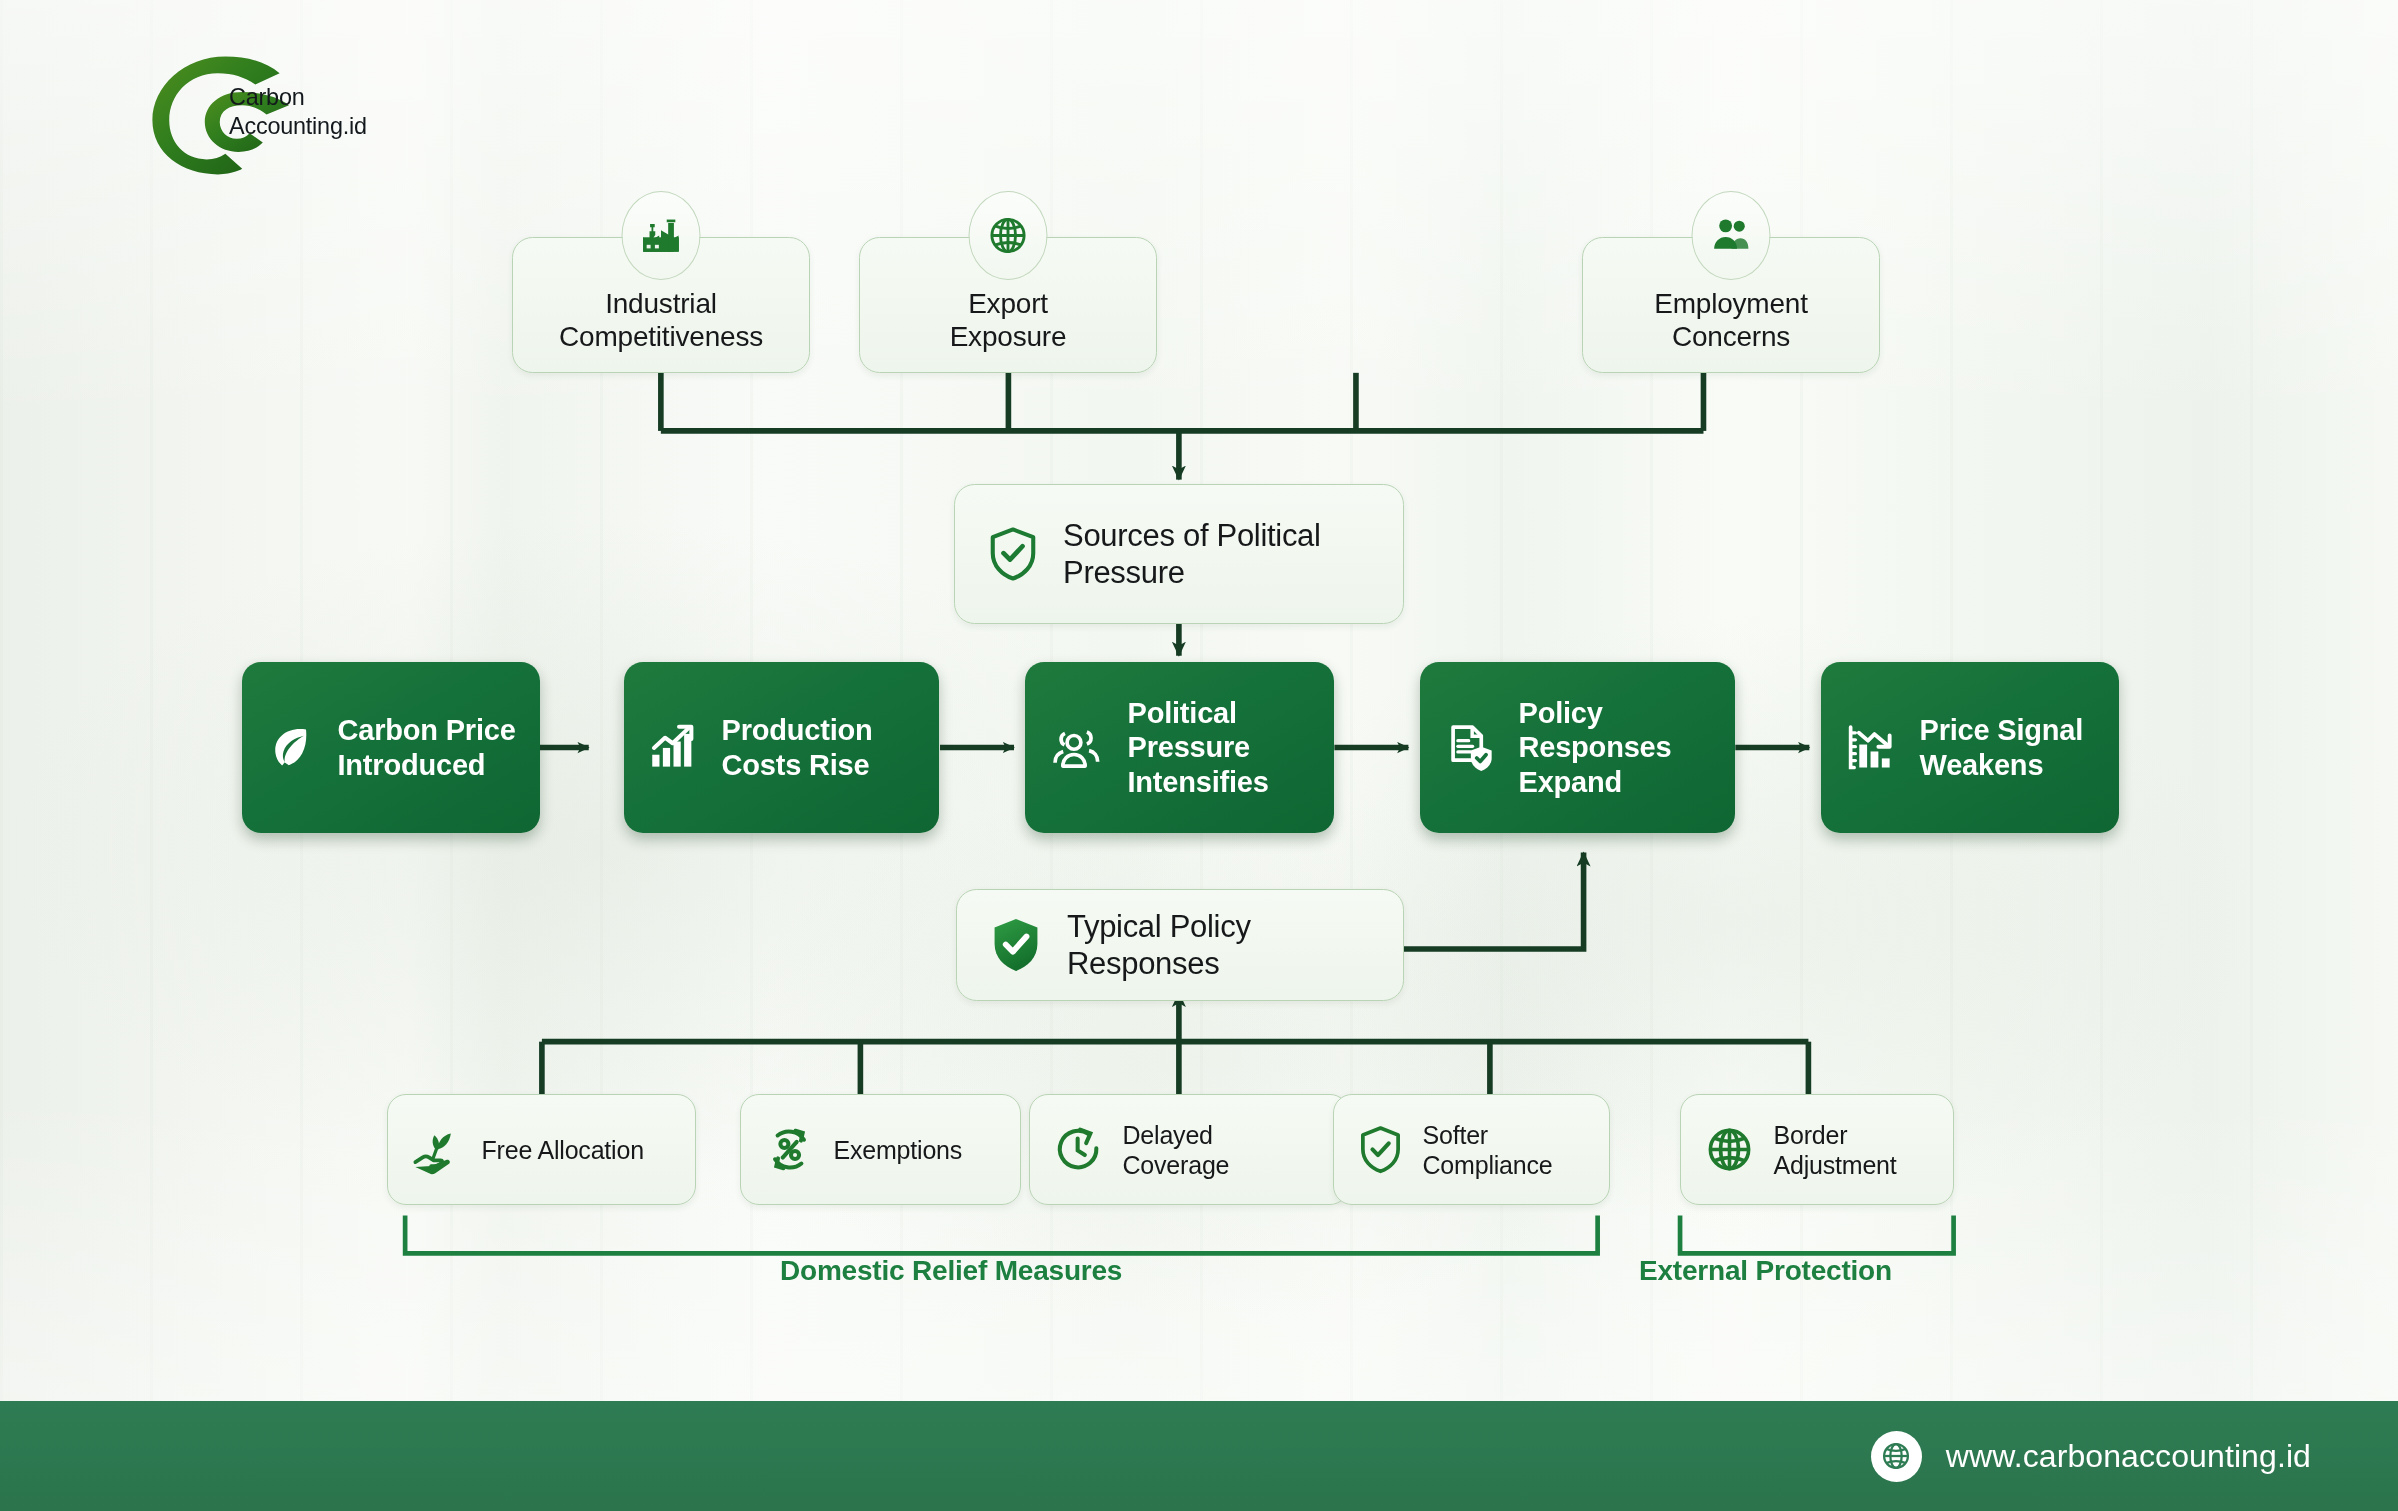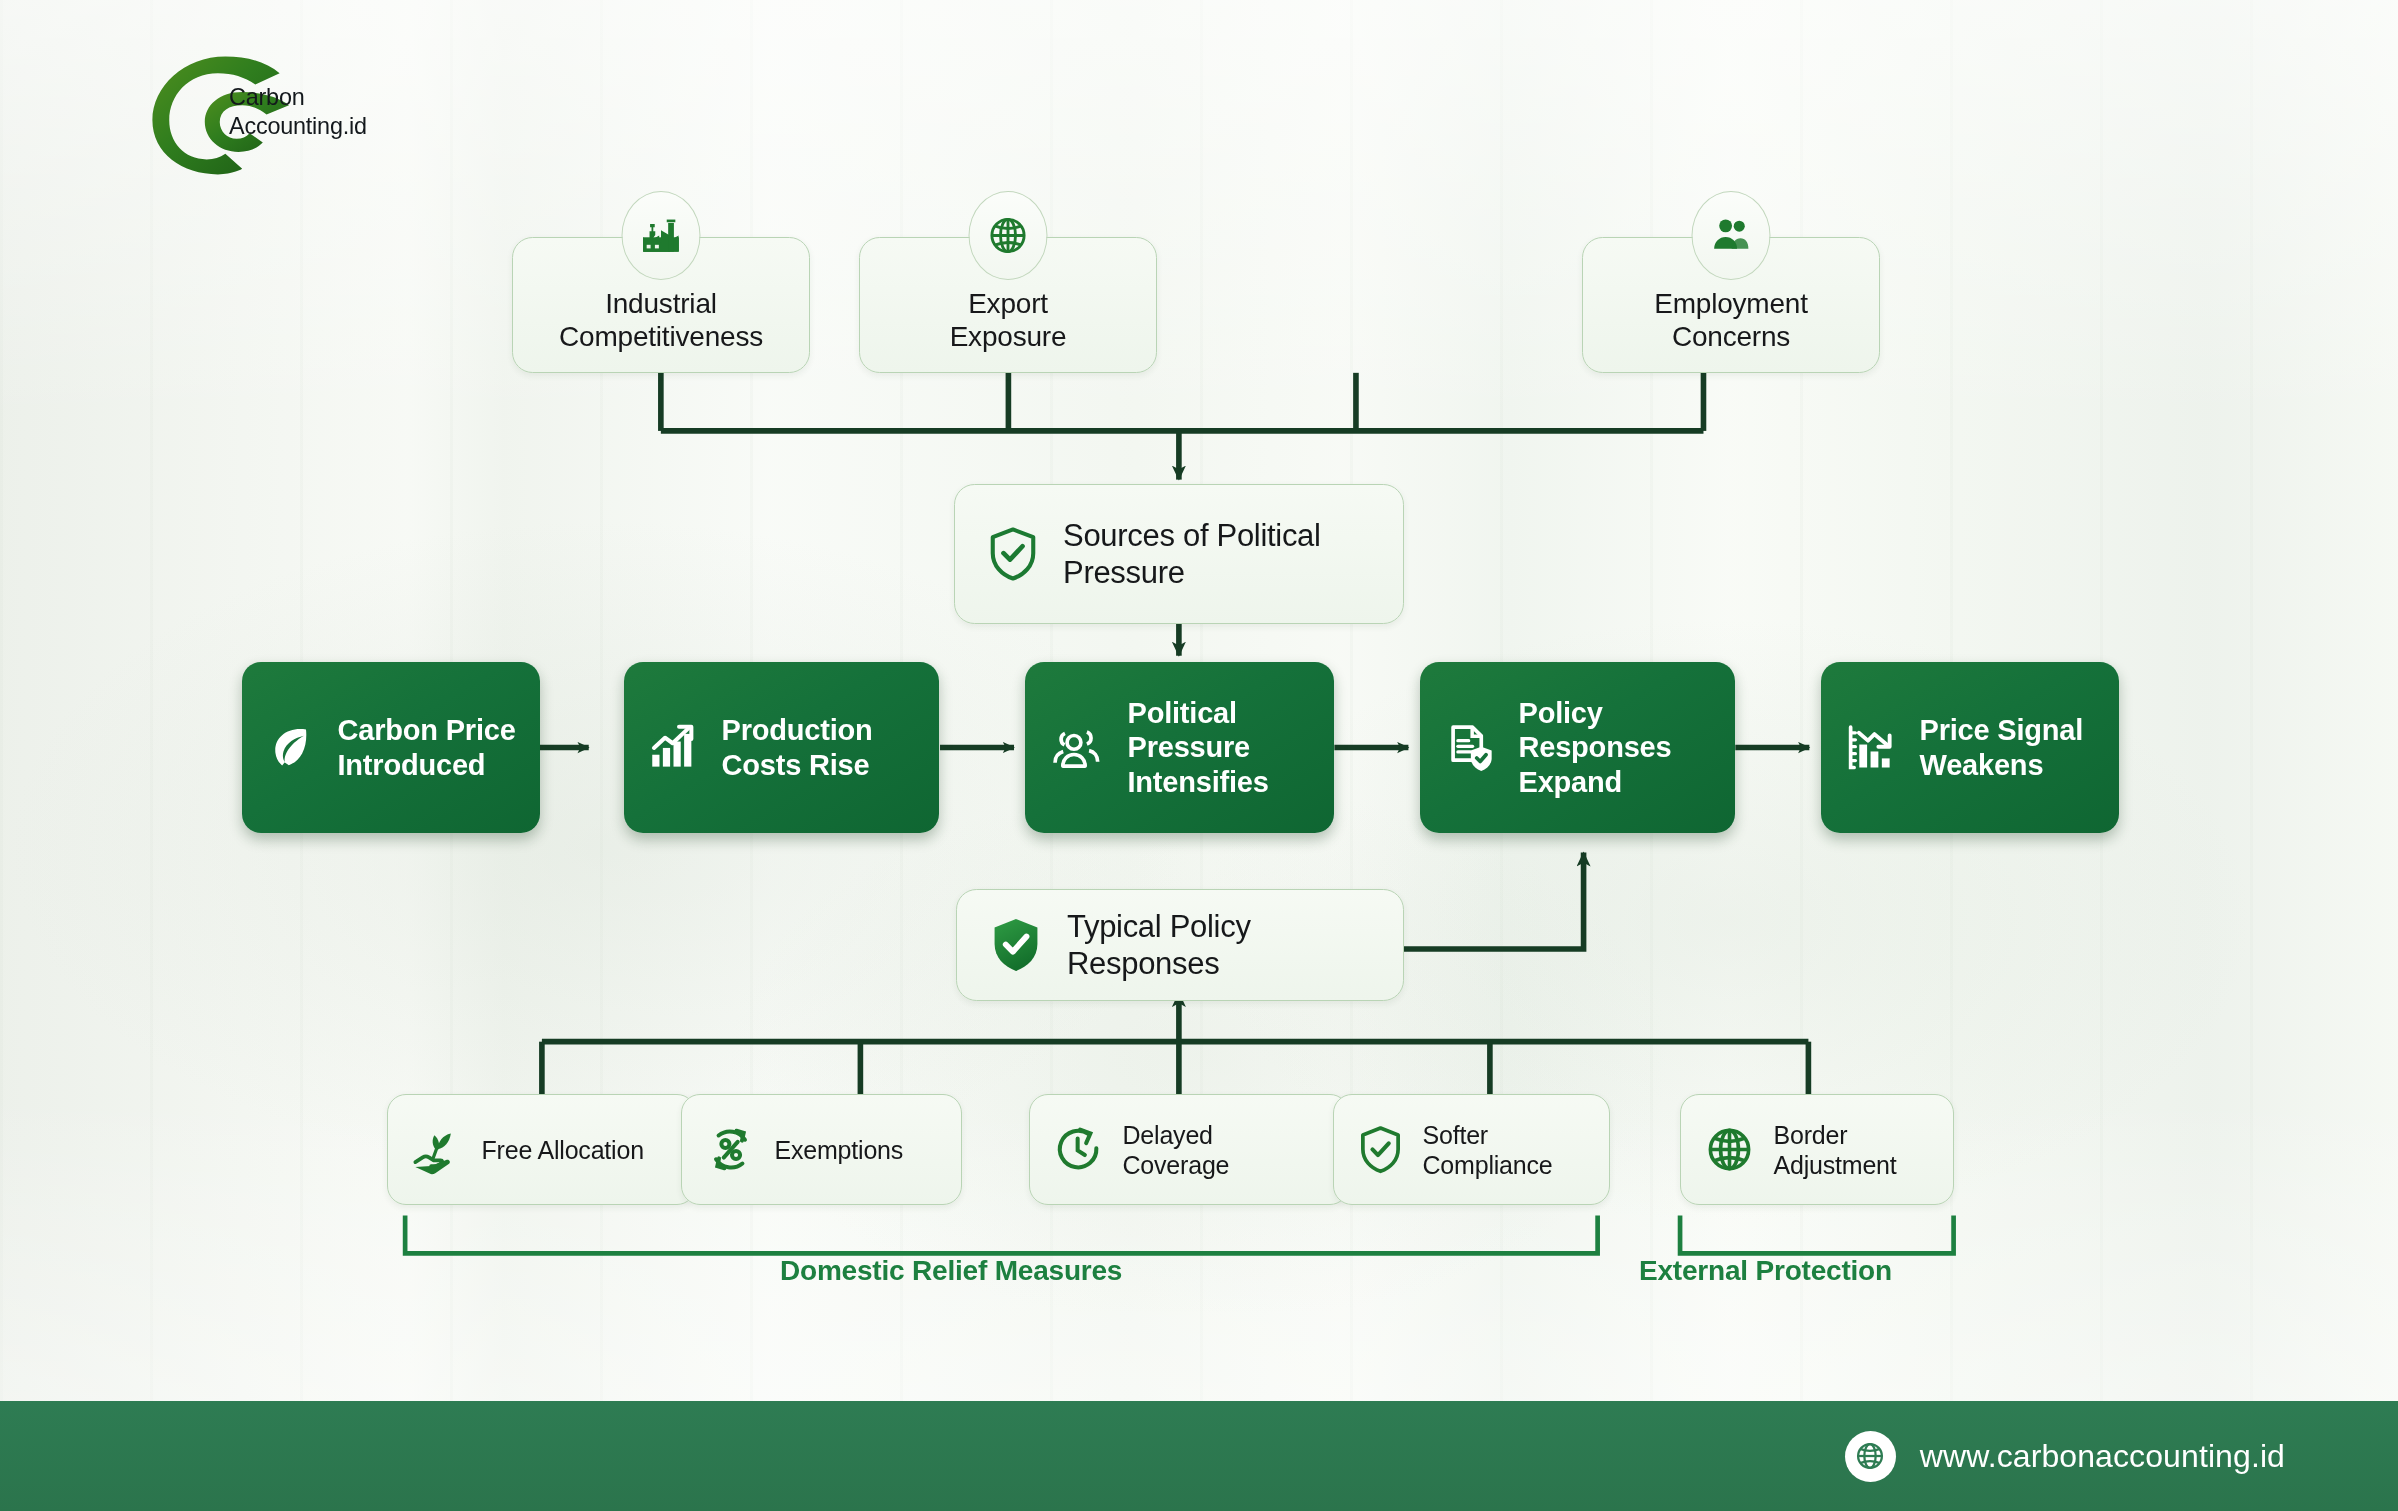--- a/index.html
+++ b/index.html
@@ -127,21 +127,21 @@
   .bracket-label {
     position: absolute; text-align: left;
     color: #1d8040; font-size: 28px; font-weight: 700; letter-spacing: -0.2px;
   }
 
   
   #footer {
     position: absolute; left: 0; bottom: 0; width: 2399px; height: 110px;
     background: linear-gradient(180deg, #2e7c53 0%, #2b744c 100%);
     display: flex; align-items: center; justify-content: flex-end;
-    padding-right: 114px; gap: 24px;
+    padding-right: 88px; gap: 24px;
   }
   #footer .globe-badge {
     width: 51px; height: 51px; border-radius: 50%; background: #ffffff;
     display: flex; align-items: center; justify-content: center;
   }
   #footer .url { color: #ffffff; font-size: 32px; letter-spacing: 0.1px; }
 </style>
 </head>
 <body>
 
@@ -398,21 +398,21 @@
       <path d="M11.4 11.8c-1.6-1.8-1.9-4.4-.6-6.6 2 1.7 2.7 4.4 1.8 6.6z" fill="#1f7a2e"></path>
       <path d="M11.8 11.4 L10 16.4" stroke="#1f7a2e" stroke-width="1.5" fill="none" stroke-linecap="round"></path>
       <path d="M2 17.6l3.4-2.2c.9-.6 2-.6 2.9 0l2.2 1.4h3.2c.8 0 1.2 1 .4 1.4l-2.4 1.2h-2.4" fill="none" stroke="#1f7a2e" stroke-width="1.7" stroke-linecap="round" stroke-linejoin="round"></path>
       <path d="M9.2 19.4l7-2.8c1.4-.6 2.4 1 1.2 1.9l-6.2 4.2c-.8.5-1.8.6-2.6.2L2 19.8" fill="#1f7a2e"></path>
     </svg>
     <div class="label">
       <div>Free Allocation</div>
     </div>
   </div>
 
-  <div class="card small-card" style="left:681px; top:1094px; width:281px;">
+  <div class="card small-card" style="left:740px; top:1094px; width:281px;">
     <svg width="51" height="51" viewBox="0 0 24 24">
       <g fill="none" stroke="#1f7a2e" stroke-width="1.9" stroke-linecap="round">
         <path d="M18.8 7.4A8.4 8.4 0 0 0 6.4 5.4"></path>
         <path d="M5.2 16.6A8.4 8.4 0 0 0 17.6 18.6"></path>
         <path d="M14.8 3.2 L18.2 4.2 L17.4 7.8"></path>
         <path d="M9.2 20.8 L5.8 19.8 L6.6 16.2"></path>
       </g>
       <g fill="none" stroke="#1f7a2e" stroke-width="1.9">
         <circle cx="9.6" cy="9.4" r="1.9"></circle>
         <circle cx="14.6" cy="14.6" r="1.9"></circle>

